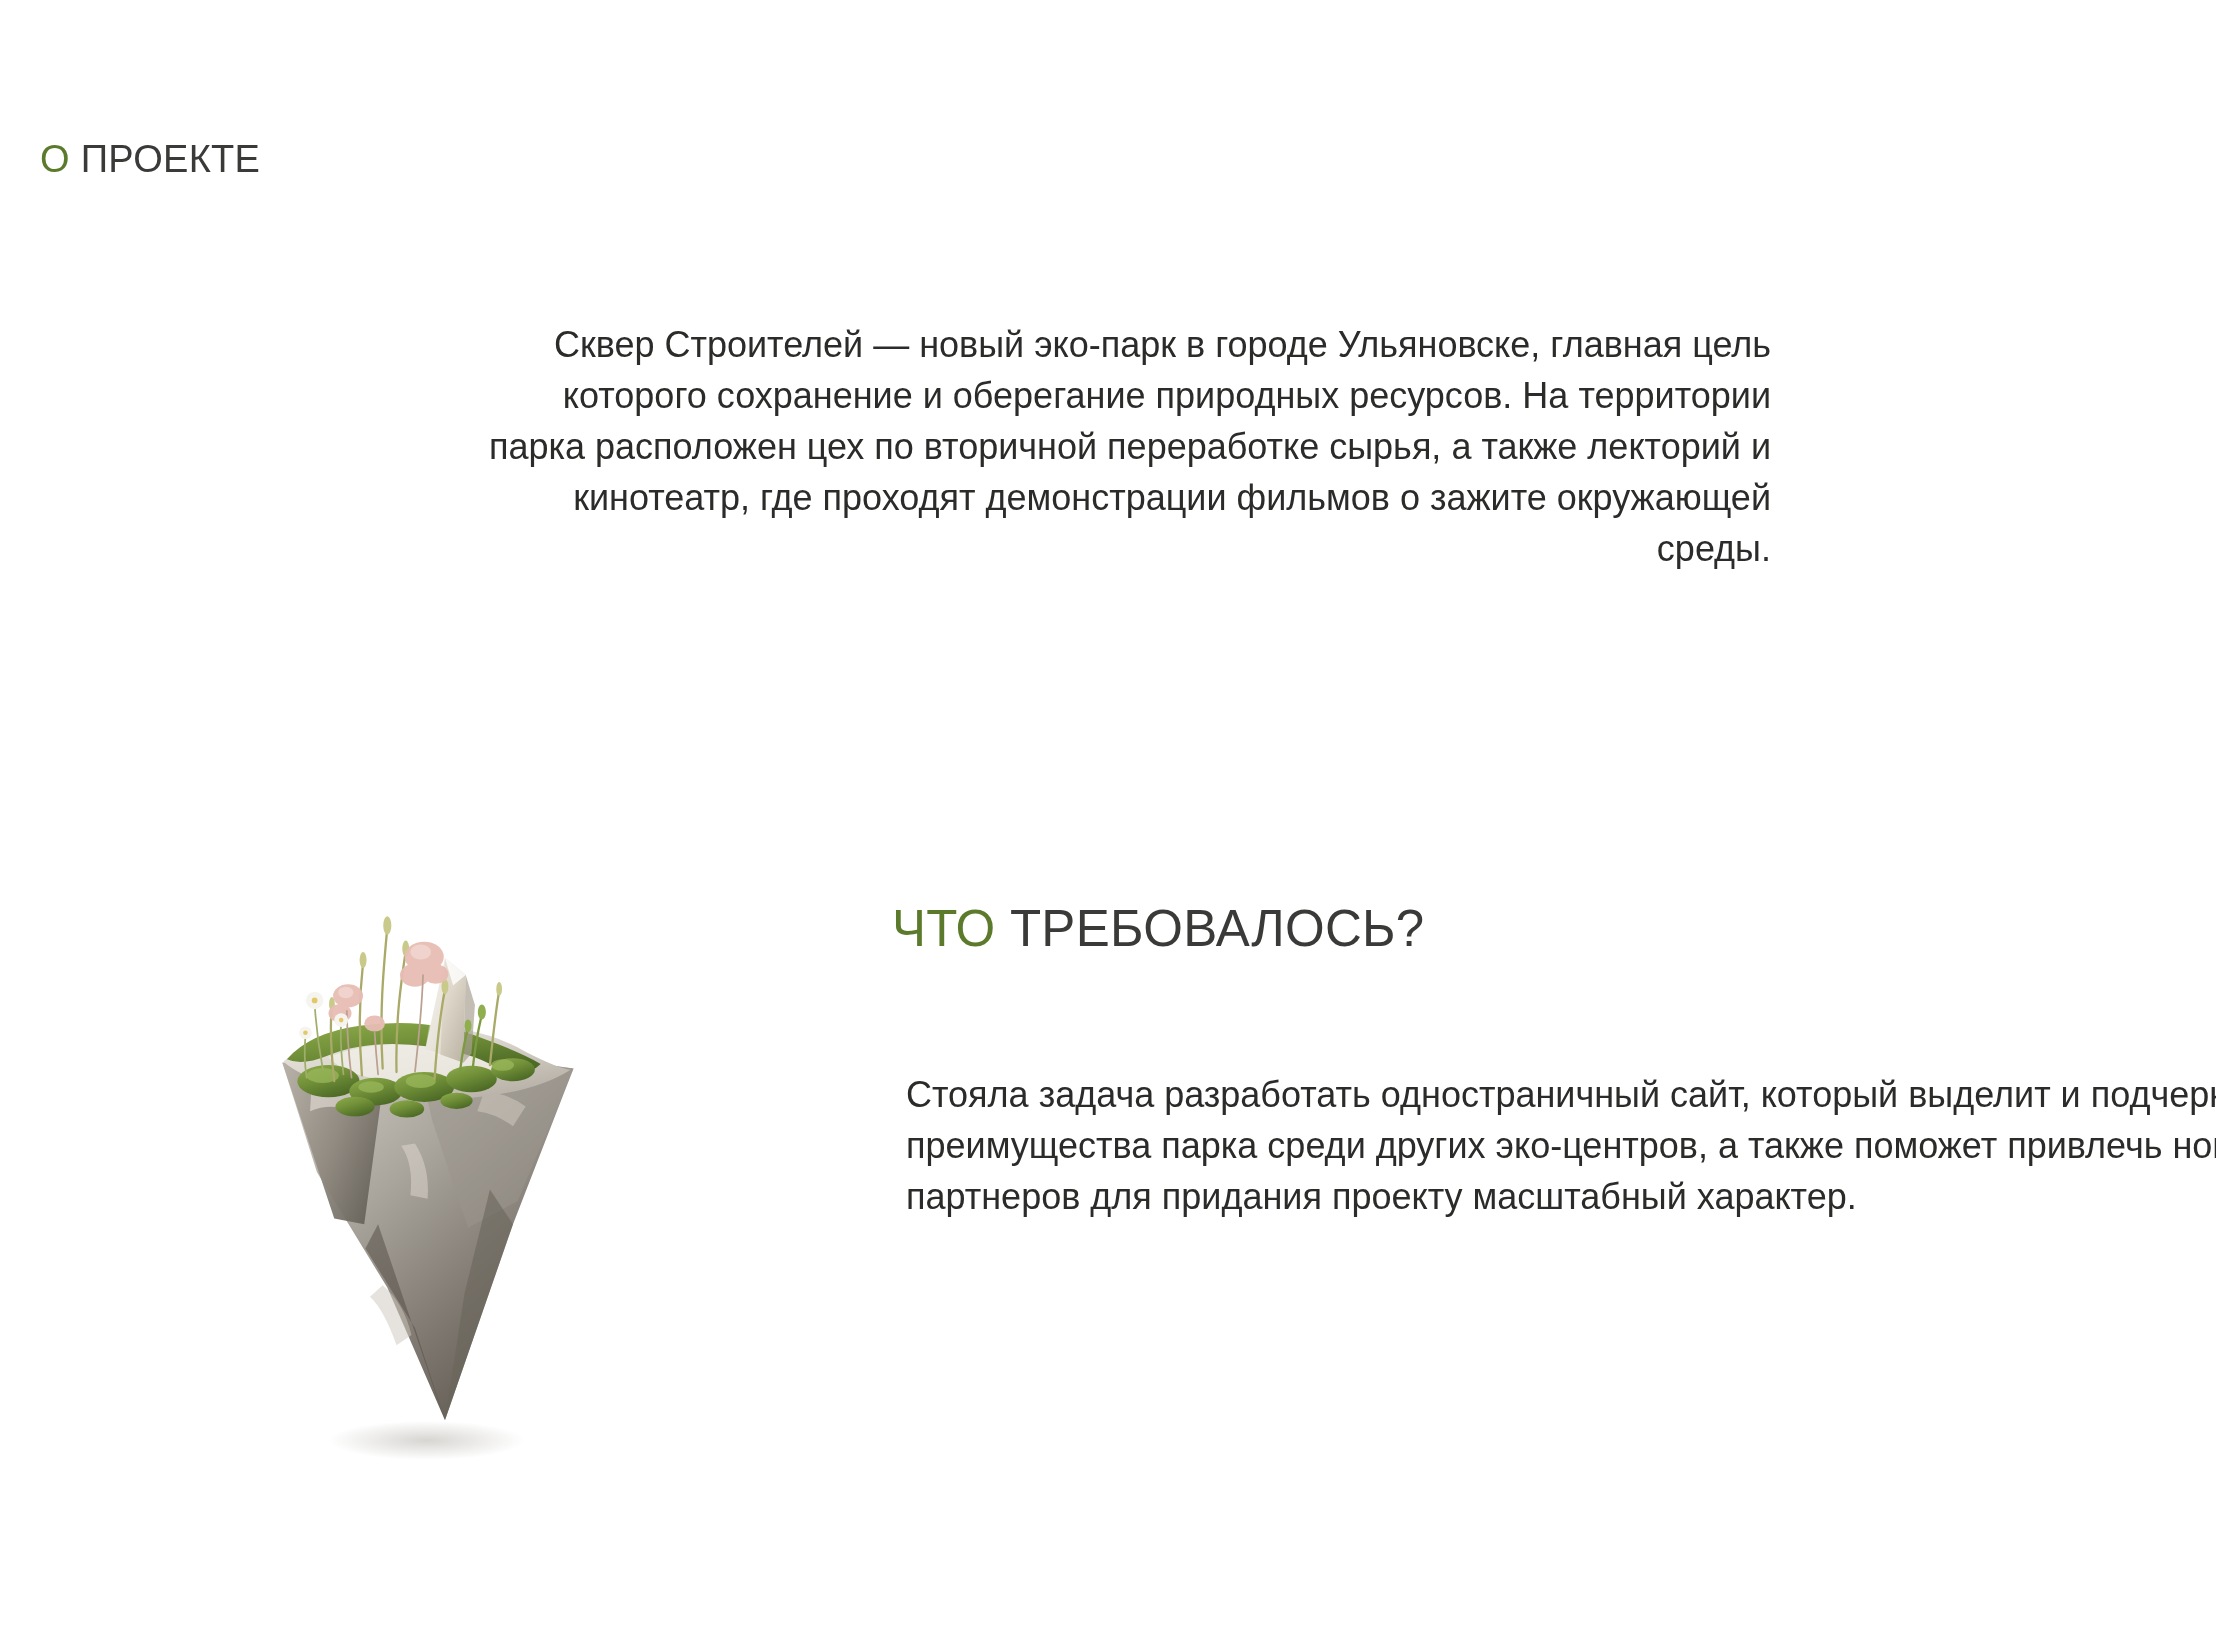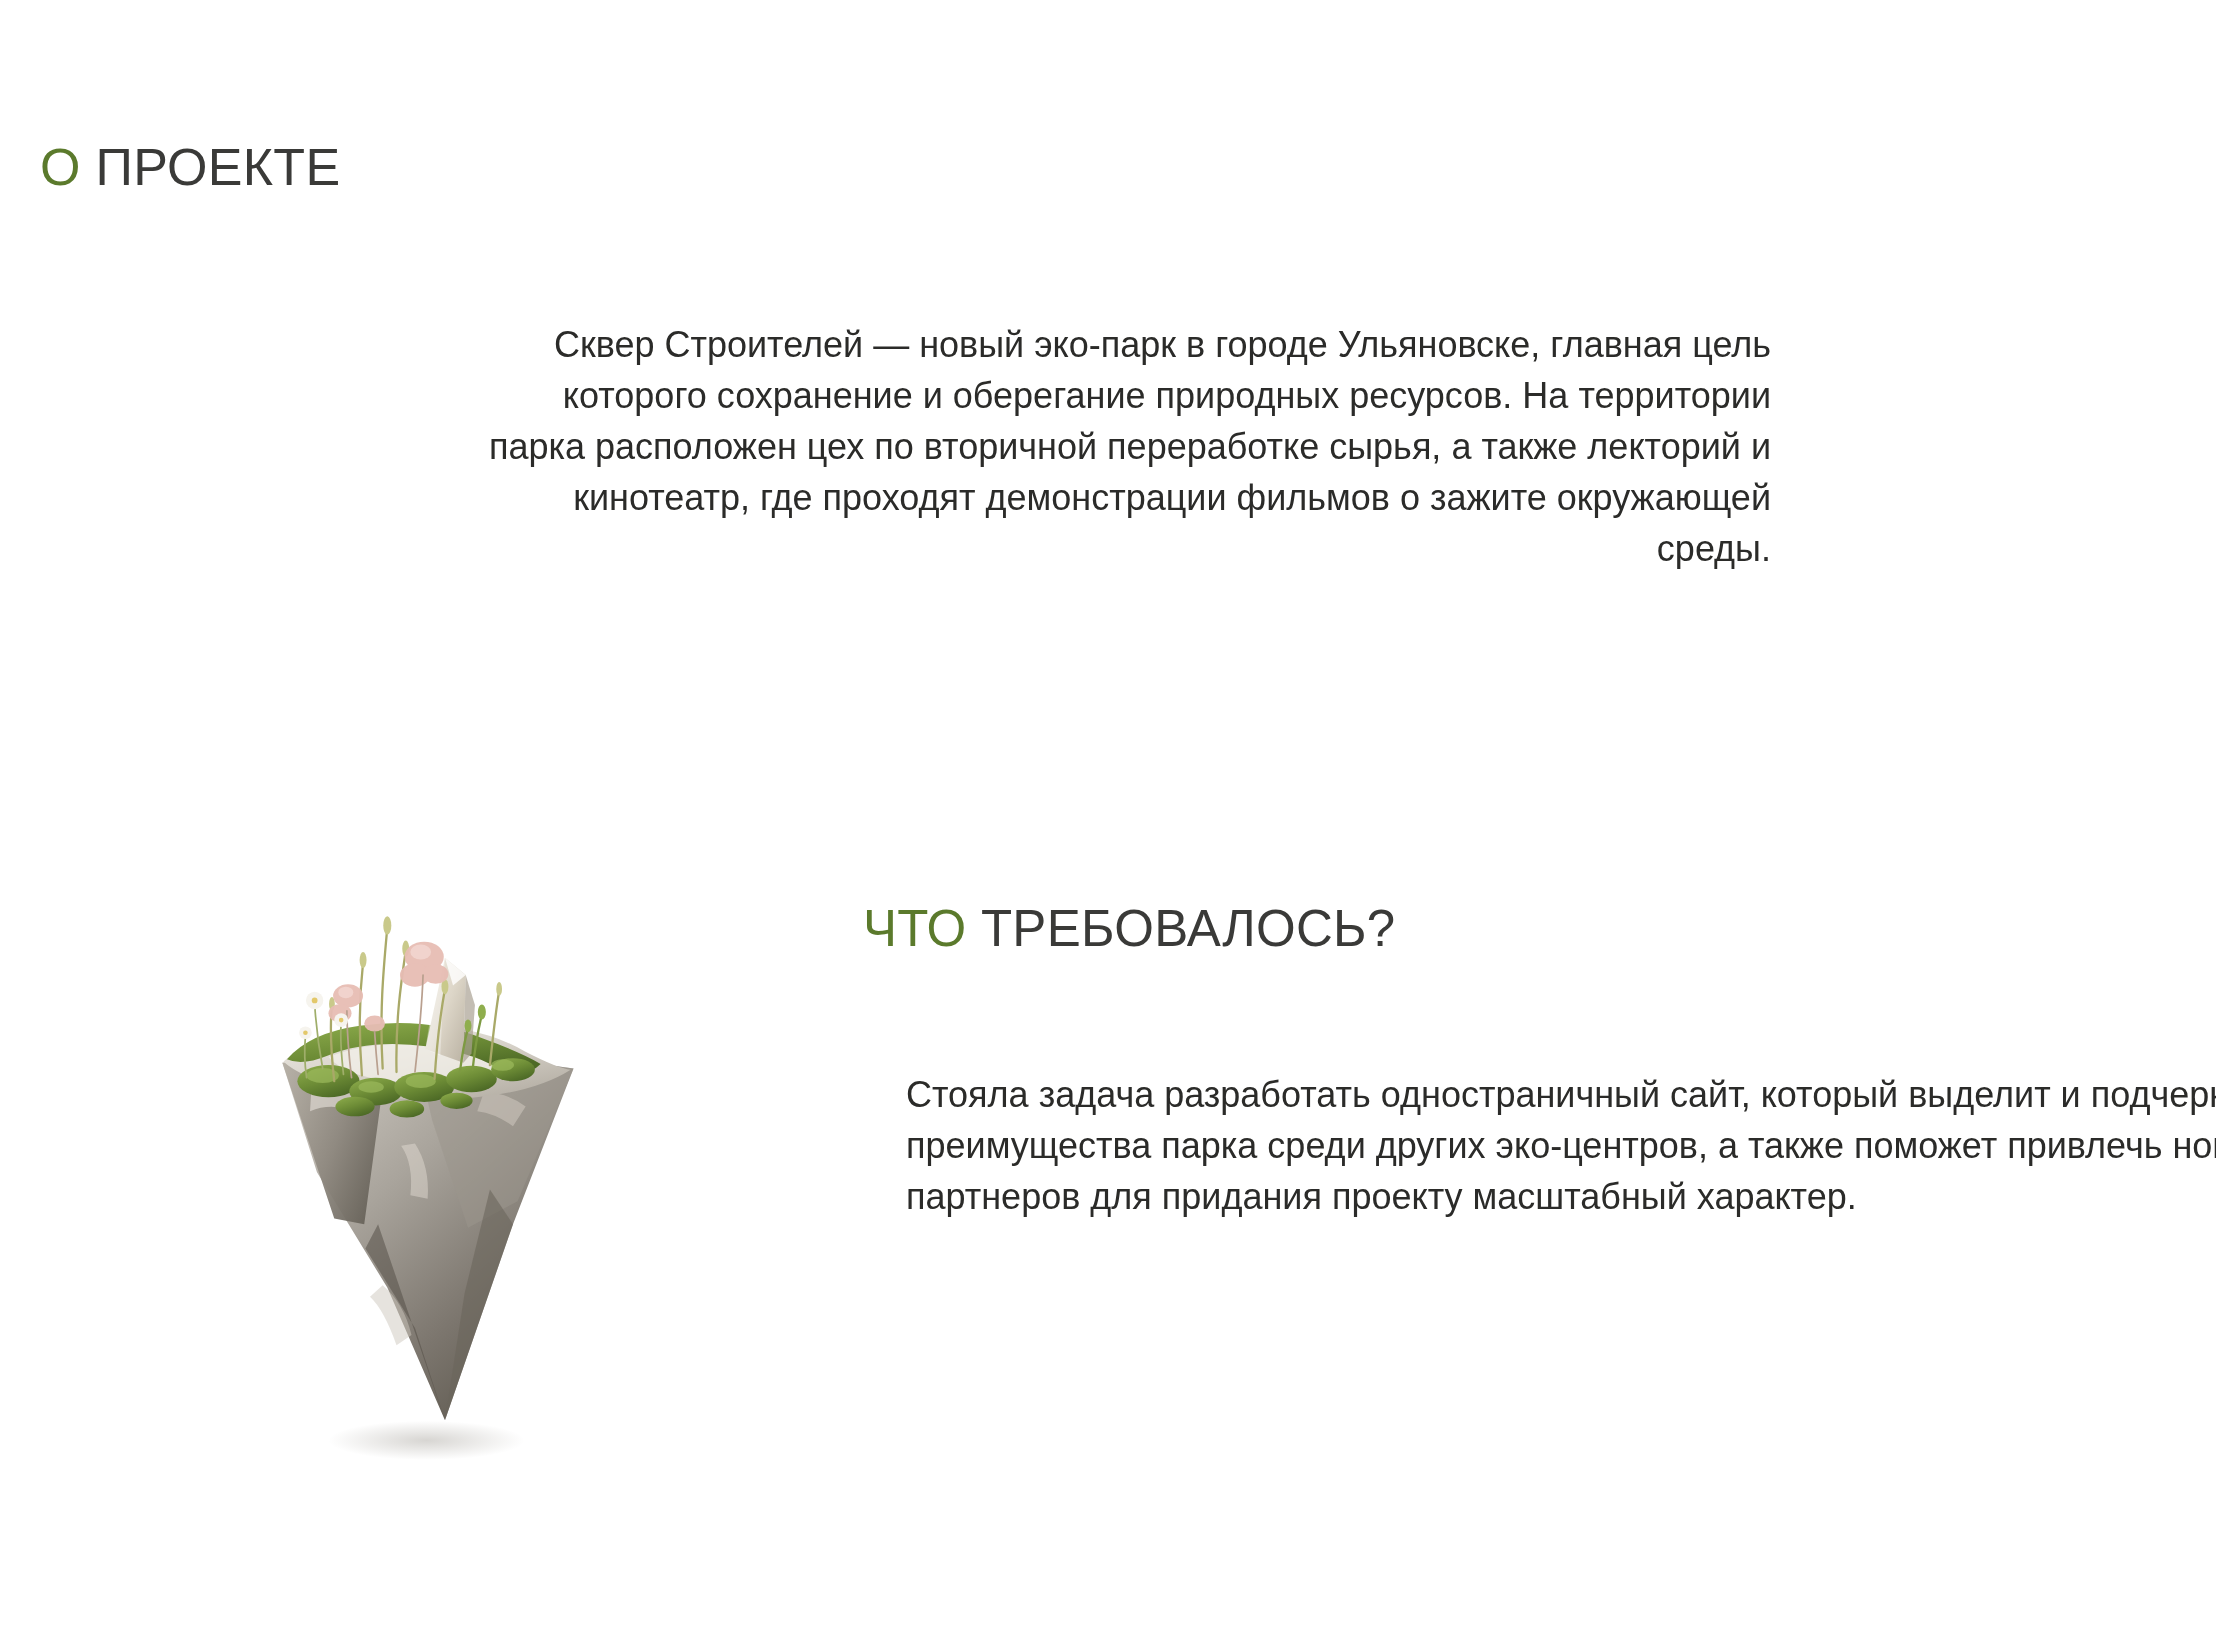--- a/index.html
+++ b/index.html
@@ -16,21 +16,21 @@
     font-family: "Liberation Sans", sans-serif;
     color: #1d1d1b;
     -webkit-font-smoothing: antialiased;
   }
 
   
   .section-about-title {
     position: absolute;
     left: 40px;
     top: 92px;
-    font-size: 52px;
+    font-size: 38px;
     line-height: 1.05;
     letter-spacing: 0.3px;
     font-weight: 400;
     white-space: nowrap;
     margin-top: 48px;
   }
   .title-accent {
     color: #5b7a2c;
   }
   .title-rest {
@@ -45,21 +45,21 @@
     font-size: 36px;
     line-height: 1.42;
     color: #2b2b29;
     font-weight: 400;
     text-align: right;
   }
 
   
   .section-need-title {
     position: absolute;
-    left: 863px;
+    left: 892px;
     top: 860px;
     font-size: 51px;
     line-height: 1.05;
     letter-spacing: 0.3px;
     font-weight: 400;
     white-space: nowrap;
   }
 
   .need-paragraph {
     position: absolute;

